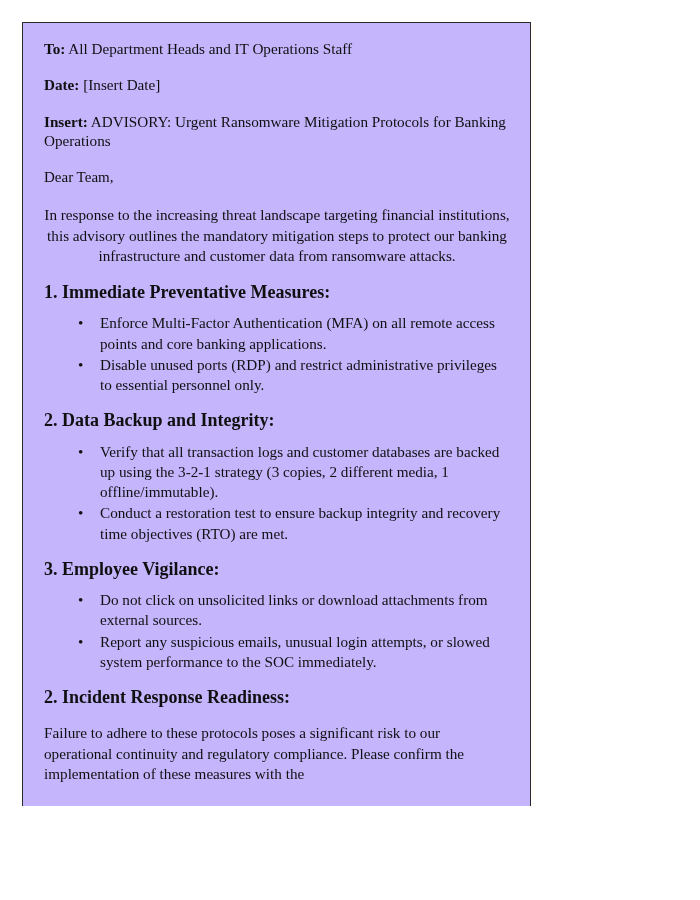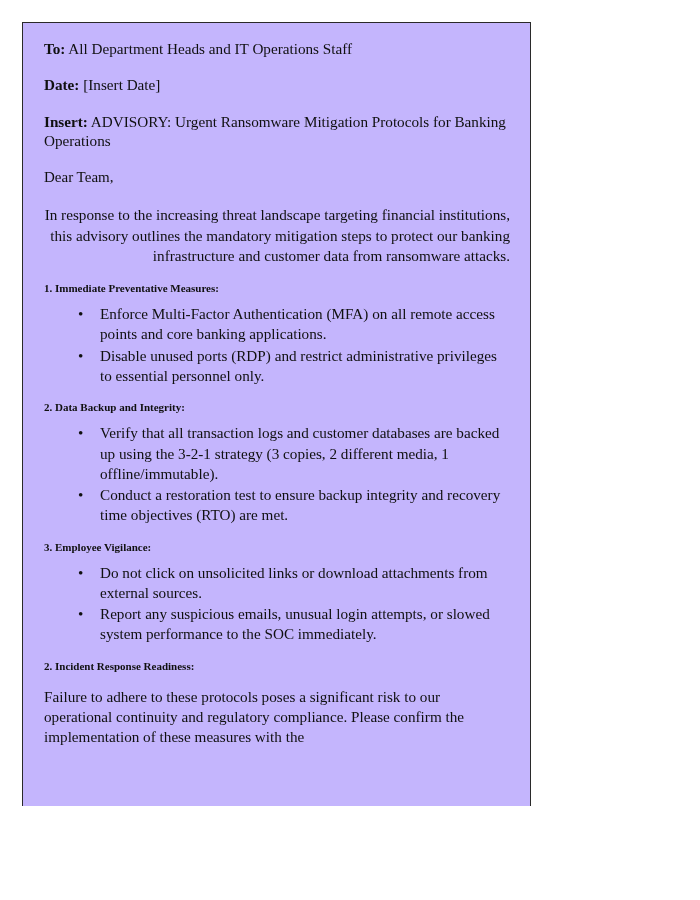--- a/index.html
+++ b/index.html
@@ -45,25 +45,25 @@
   .salutation {
     font-size: 15px;
     line-height: 1.3;
     margin: 7px 0 18px 0;
   }
 
   .para {
     font-size: 15.2px;
     line-height: 1.33;
     margin: 0 0 15px 0;
-    text-align: right;
+    text-align: center;
   }
 
   .section-heading {
-    font-size: 11px;
+    font-size: 18px;
     font-weight: bold;
     line-height: 1.3;
     margin: 0 0 9px 0;
   }
 
   ul.bullets {
     margin: 0 0 14px 0;
     padding: 0 0 0 44px;
     list-style: none;
   }

